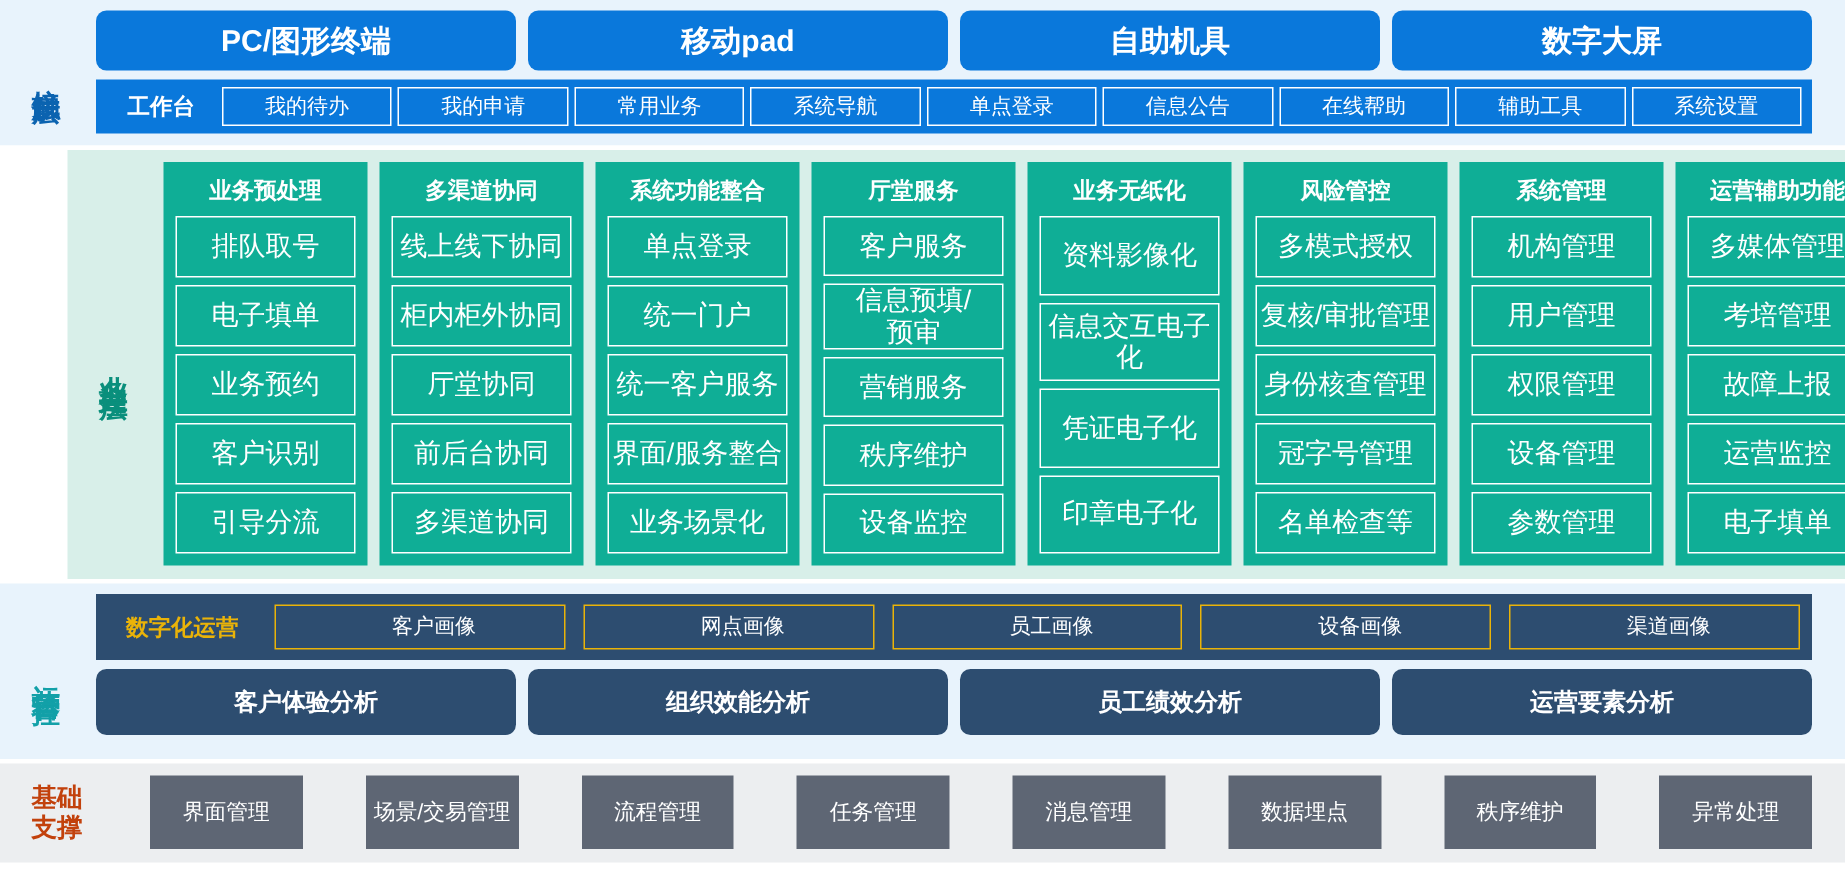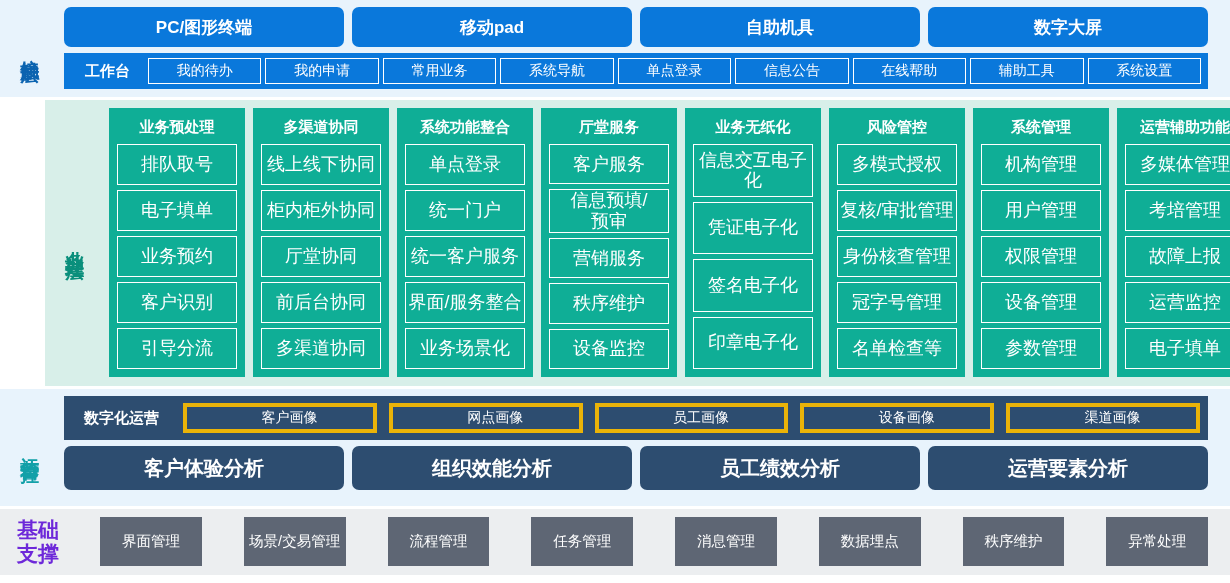--- a/index.html
+++ b/index.html
@@ -33,21 +33,21 @@
   
   .band-contact { background: #e8f3fc; height: 97px; padding: 7px 0 8px 0; }
   .band-contact .band-label { color: #0b63b0; font-size: 19px; }
   .contact-top {
     display: flex; gap: 8px; padding: 0 22px 0 4px; height: 40px;
   }
   .channel-btn {
     flex: 1 1 0;
     background: #0a78db;
     border-radius: 7px;
-    color: #fff; font-size: 17px; font-weight: bold;
+    color: #fff; font-size: 20px; font-weight: bold;
     display: flex; align-items: center; justify-content: center;
   }
   .contact-bottom {
     margin: 6px 22px 0 4px;
     background: #0a78db;
     height: 36px;
     display: flex; align-items: center;
     padding: 0 7px; gap: 4px;
   }
   .workbench-label {
@@ -96,48 +96,48 @@
   .band-ops { background: #e8f3fc; height: 117px; padding: 7px 0 8px 0; }
   .band-ops .band-label { color: #12a0a8; font-size: 19px; }
   .ops-row1 {
     margin: 0 22px 0 4px;
     background: #2d4d70;
     height: 44px;
     display: flex; align-items: center;
     padding: 0 8px; gap: 12px;
   }
   .ops-digital-label {
-    color: #ffffff; font-size: 15px; font-weight: bold;
+    color: #eab308; font-size: 15px; font-weight: bold;
     padding: 0 12px; white-space: nowrap;
   }
   .ops-portrait {
     flex: 1 1 0; height: 30px;
-    border: 4px solid #eab308;
+    border: 1px solid #eab308;
     color: #ffffff; font-size: 14px;
     display: flex; align-items: center; justify-content: center;
     white-space: nowrap;
     padding-left: 19px;
   }
   .ops-row2 {
     margin: 6px 22px 0 4px;
     height: 44px;
     display: flex; gap: 8px;
   }
   .ops-analysis {
     flex: 1 1 0;
     background: #2d4d70;
     border-radius: 7px;
-    color: #ffffff; font-size: 20px; font-weight: bold;
+    color: #ffffff; font-size: 16px; font-weight: bold;
     display: flex; align-items: center; justify-content: center;
     white-space: nowrap;
   }
 
   
   .band-found { background: #eceef0; height: 66px; padding: 8px 0 9px 0; }
-  .band-found .band-label { color: #6d28d9; font-size: 21px; width: 60px; padding-left: 16px; }
+  .band-found .band-label { color: #c2410c; font-size: 17px; width: 60px; padding-left: 16px; }
   .found-row {
     margin: 0 22px 0 4px;
     height: 100%;
     display: flex; gap: 6px;
   }
   .found-item {
     flex: 1 1 0;
     background: #5e6674;
     color: #ffffff; font-size: 14.5px;
     display: flex; align-items: center; justify-content: center;
@@ -218,23 +218,23 @@
           <div class="biz-item">客户服务</div>
           <div class="biz-item">信息预填/
 预审</div>
           <div class="biz-item">营销服务</div>
           <div class="biz-item">秩序维护</div>
           <div class="biz-item">设备监控</div>
         </div>
 
         <div class="biz-col">
           <div class="biz-col-title">业务无纸化</div>
+          <div class="biz-item">资料影像化</div>
           <div class="biz-item">信息交互电子化</div>
           <div class="biz-item">凭证电子化</div>
-          <div class="biz-item">签名电子化</div>
           <div class="biz-item">印章电子化</div>
         </div>
 
         <div class="biz-col">
           <div class="biz-col-title">风险管控</div>
           <div class="biz-item">多模式授权</div>
           <div class="biz-item">复核/审批管理</div>
           <div class="biz-item">身份核查管理</div>
           <div class="biz-item">冠字号管理</div>
           <div class="biz-item">名单检查等</div>

